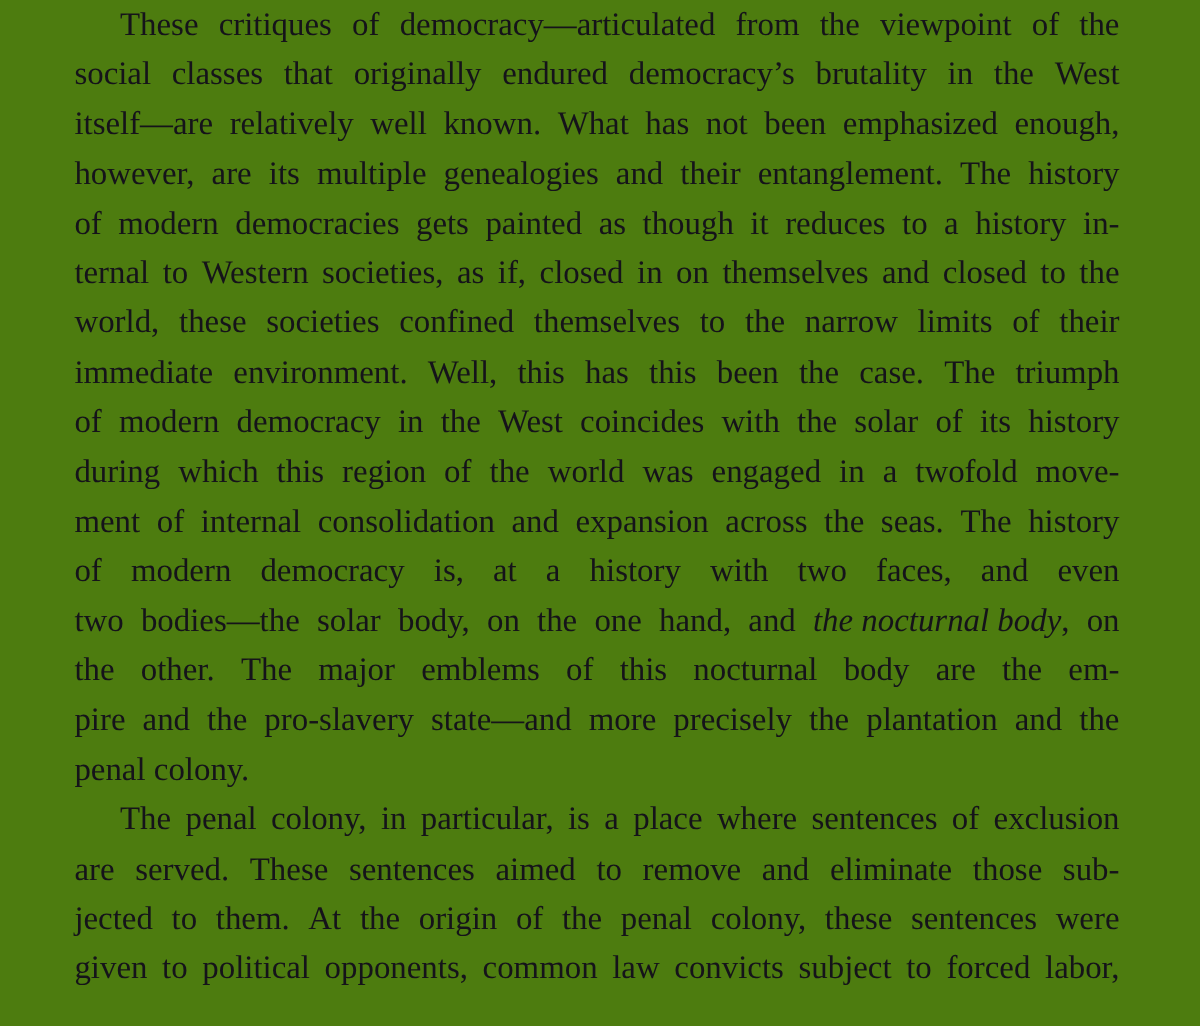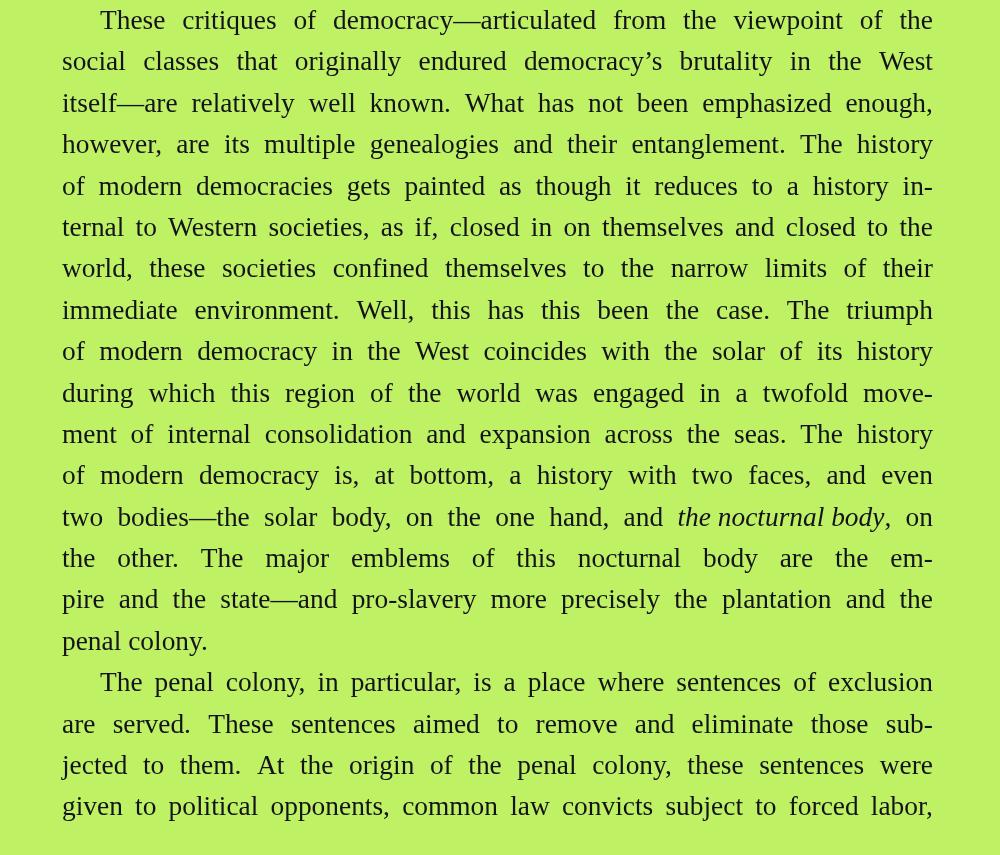--- a/index.html
+++ b/index.html
@@ -14,21 +14,21 @@
     overflow: hidden;
     font-family: "Liberation Serif", "DejaVu Serif", serif;
     color: #15131a;
     -webkit-font-smoothing: antialiased;
   }
 
   #page {
     position: relative;
     width: 1000px;
     height: 855px;
-    background: #bef264;
+    background: #4d7c0f;
   }
 
   .text-column {
     position: absolute;
     left: 62px;
     top: 0px;
     width: 871px;
   }
 
   
@@ -79,23 +79,23 @@
       <div class="line justify"><span class="w">social</span><span class="w">classes</span><span class="w">that</span><span class="w">originally</span><span class="w">endured</span><span class="w">democracy’s</span><span class="w">brutality</span><span class="w">in</span><span class="w">the</span><span class="w">West</span></div>
       <div class="line justify"><span class="w">itself—are</span><span class="w">relatively</span><span class="w">well</span><span class="w">known.</span><span class="w">What</span><span class="w">has</span><span class="w">not</span><span class="w">been</span><span class="w">emphasized</span><span class="w">enough,</span></div>
       <div class="line justify"><span class="w">however,</span><span class="w">are</span><span class="w">its</span><span class="w">multiple</span><span class="w">genealogies</span><span class="w">and</span><span class="w">their</span><span class="w">entanglement.</span><span class="w">The</span><span class="w">history</span></div>
       <div class="line justify"><span class="w">of</span><span class="w">modern</span><span class="w">democracies</span><span class="w">gets</span><span class="w">painted</span><span class="w">as</span><span class="w">though</span><span class="w">it</span><span class="w">reduces</span><span class="w">to</span><span class="w">a</span><span class="w">history</span><span class="w">in-</span></div>
       <div class="line justify"><span class="w">ternal</span><span class="w">to</span><span class="w">Western</span><span class="w">societies,</span><span class="w">as</span><span class="w">if,</span><span class="w">closed</span><span class="w">in</span><span class="w">on</span><span class="w">themselves</span><span class="w">and</span><span class="w">closed</span><span class="w">to</span><span class="w">the</span></div>
       <div class="line justify"><span class="w">world,</span><span class="w">these</span><span class="w">societies</span><span class="w">confined</span><span class="w">themselves</span><span class="w">to</span><span class="w">the</span><span class="w">narrow</span><span class="w">limits</span><span class="w">of</span><span class="w">their</span></div>
       <div class="line justify"><span class="w">immediate</span><span class="w">environment.</span><span class="w">Well,</span><span class="w">this</span><span class="w">has</span><span class="w">this</span><span class="w">been</span><span class="w">the</span><span class="w">case.</span><span class="w">The</span><span class="w">triumph</span></div>
       <div class="line justify"><span class="w">of</span><span class="w">modern</span><span class="w">democracy</span><span class="w">in</span><span class="w">the</span><span class="w">West</span><span class="w">coincides</span><span class="w">with</span><span class="w">the</span><span class="w">solar</span><span class="w">of</span><span class="w">its</span><span class="w">history</span></div>
       <div class="line justify"><span class="w">during</span><span class="w">which</span><span class="w">this</span><span class="w">region</span><span class="w">of</span><span class="w">the</span><span class="w">world</span><span class="w">was</span><span class="w">engaged</span><span class="w">in</span><span class="w">a</span><span class="w">twofold</span><span class="w">move-</span></div>
       <div class="line justify"><span class="w">ment</span><span class="w">of</span><span class="w">internal</span><span class="w">consolidation</span><span class="w">and</span><span class="w">expansion</span><span class="w">across</span><span class="w">the</span><span class="w">seas.</span><span class="w">The</span><span class="w">history</span></div>
-      <div class="line justify"><span class="w">of</span><span class="w">modern</span><span class="w">democracy</span><span class="w">is,</span><span class="w">at</span><span class="w">bottom,</span><span class="w">a</span><span class="w">history</span><span class="w">with</span><span class="w">two</span><span class="w">faces,</span><span class="w">and</span><span class="w">even</span></div>
+      <div class="line justify"><span class="w">of</span><span class="w">modern</span><span class="w">democracy</span><span class="w">is,</span><span class="w">at</span><span class="w">a</span><span class="w">history</span><span class="w">with</span><span class="w">two</span><span class="w">faces,</span><span class="w">and</span><span class="w">even</span></div>
       <div class="line justify"><span class="w">two</span><span class="w">bodies—the</span><span class="w">solar</span><span class="w">body,</span><span class="w">on</span><span class="w">the</span><span class="w">one</span><span class="w">hand,</span><span class="w">and</span><span class="w"><em class="it">the nocturnal body</em>,</span><span class="w">on</span></div>
       <div class="line justify"><span class="w">the</span><span class="w">other.</span><span class="w">The</span><span class="w">major</span><span class="w">emblems</span><span class="w">of</span><span class="w">this</span><span class="w">nocturnal</span><span class="w">body</span><span class="w">are</span><span class="w">the</span><span class="w">em-</span></div>
-      <div class="line justify"><span class="w">pire</span><span class="w">and</span><span class="w">the</span><span class="w">state—and</span><span class="w">pro-slavery</span><span class="w">more</span><span class="w">precisely</span><span class="w">the</span><span class="w">plantation</span><span class="w">and</span><span class="w">the</span></div>
+      <div class="line justify"><span class="w">pire</span><span class="w">and</span><span class="w">the</span><span class="w">pro-slavery</span><span class="w">state—and</span><span class="w">more</span><span class="w">precisely</span><span class="w">the</span><span class="w">plantation</span><span class="w">and</span><span class="w">the</span></div>
       <div class="line ragged">penal colony.</div>
       <div class="line justify"><span class="w"><span class="indent"></span>The</span><span class="w">penal</span><span class="w">colony,</span><span class="w">in</span><span class="w">particular,</span><span class="w">is</span><span class="w">a</span><span class="w">place</span><span class="w">where</span><span class="w">sentences</span><span class="w">of</span><span class="w">exclusion</span></div>
       <div class="line justify"><span class="w">are</span><span class="w">served.</span><span class="w">These</span><span class="w">sentences</span><span class="w">aimed</span><span class="w">to</span><span class="w">remove</span><span class="w">and</span><span class="w">eliminate</span><span class="w">those</span><span class="w">sub-</span></div>
       <div class="line justify"><span class="w">jected</span><span class="w">to</span><span class="w">them.</span><span class="w">At</span><span class="w">the</span><span class="w">origin</span><span class="w">of</span><span class="w">the</span><span class="w">penal</span><span class="w">colony,</span><span class="w">these</span><span class="w">sentences</span><span class="w">were</span></div>
       <div class="line justify"><span class="w">given</span><span class="w">to</span><span class="w">political</span><span class="w">opponents,</span><span class="w">common</span><span class="w">law</span><span class="w">convicts</span><span class="w">subject</span><span class="w">to</span><span class="w">forced</span><span class="w">labor,</span></div>
     </div>
 </div>
 
 </body></html>

